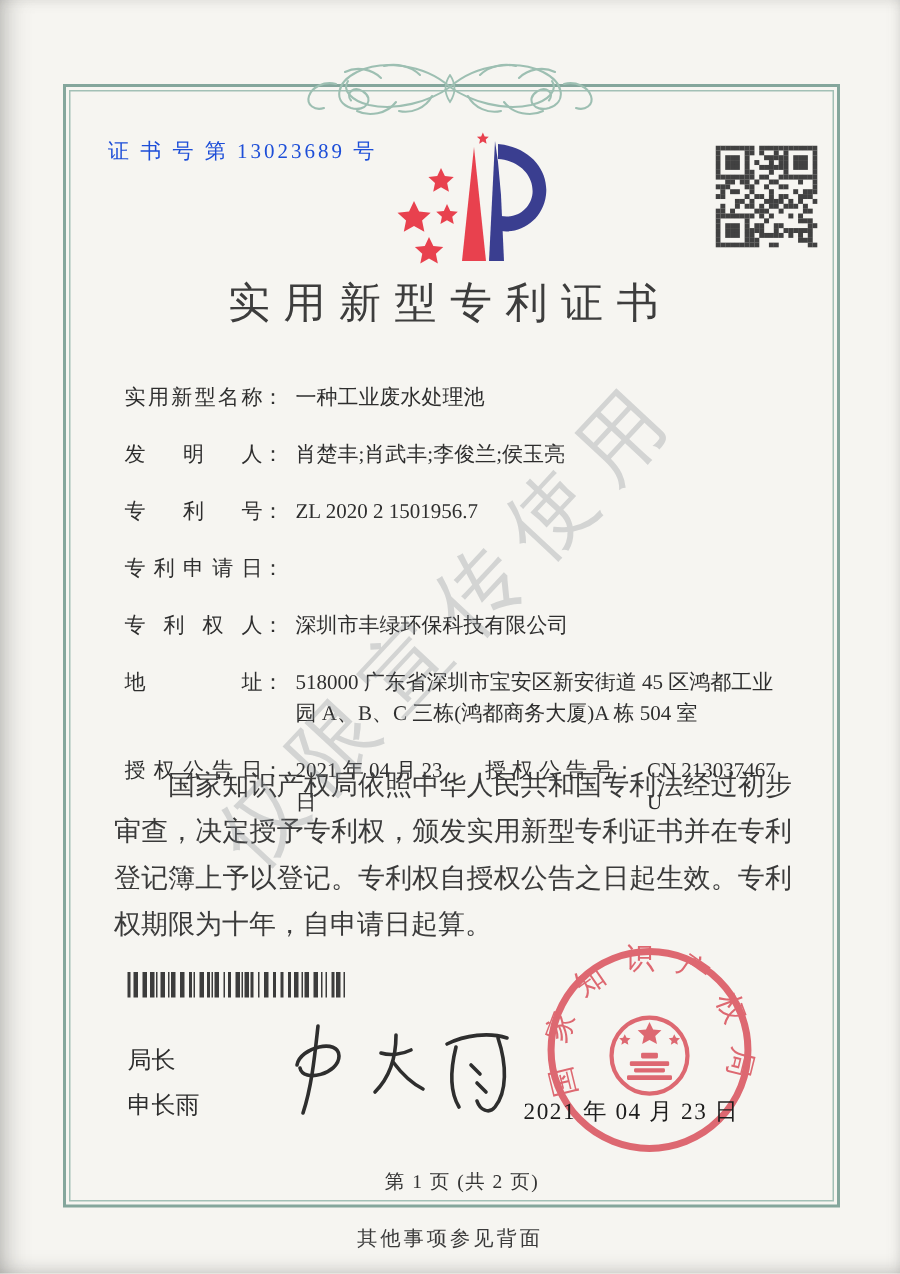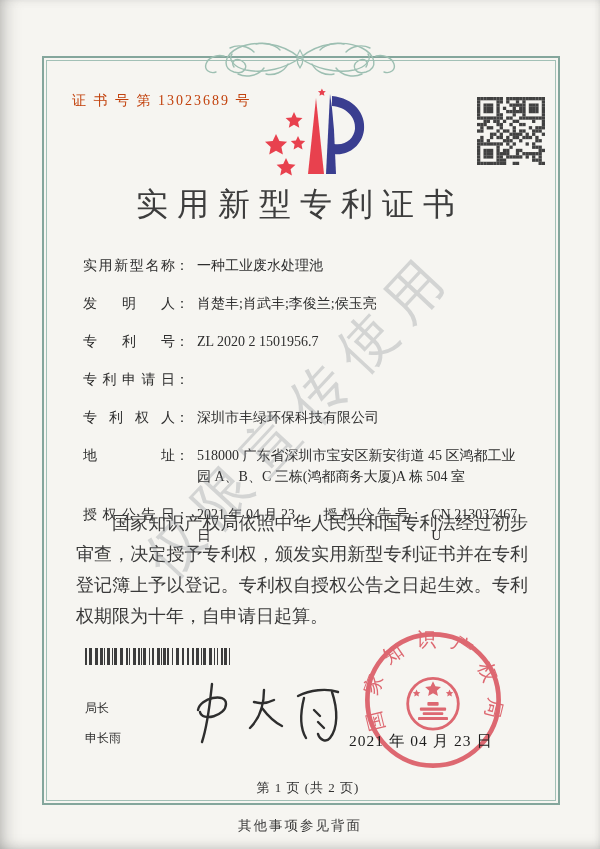--- a/index.html
+++ b/index.html
@@ -10,45 +10,45 @@
     color:#333;
   }
   .scan-shade{position:absolute;inset:0;pointer-events:none;
     box-shadow:inset 14px 0 18px -12px rgba(90,90,88,.45), inset -6px 0 10px -8px rgba(120,120,118,.35),
                inset 0 -10px 14px -10px rgba(120,120,118,.4), inset 0 6px 10px -8px rgba(150,150,148,.25);}
   
   .frame{position:absolute;left:42px;top:56px;width:514px;height:745px;border:2px solid #84a69c;}
   .frame-inner{position:absolute;inset:2px;border:1px solid #a2c0b6;}
   .ornament{position:absolute;left:194px;top:34px;width:212px;height:50px;}
   
-  .cert-no{position:absolute;left:72px;top:92px;font-size:14px;letter-spacing:2px;color:#c2410c;}
+  .cert-no{position:absolute;left:72px;top:92px;font-size:14px;letter-spacing:2px;color:#1d4ed8;}
   .logo{position:absolute;left:246px;top:84px;width:120px;height:92px;}
   .qr{position:absolute;left:477px;top:97px;width:68px;height:68px;}
   .title{position:absolute;left:0;right:0;top:183px;text-align:center;
-    font-size:32px;letter-spacing:9px;color:#3d3d3d;font-weight:500;}
+    font-size:28px;letter-spacing:9px;color:#3d3d3d;font-weight:500;}
   
   .fields{position:absolute;left:83px;top:255px;width:442px;font-size:14px;color:#2e2e2e;}
   .frow{display:flex;align-items:flex-start;margin-bottom:17px;line-height:21px;}
   .flabel{display:inline-block;width:92px;text-align:justify;text-align-last:justify;flex:none;color:#2e2e2e;}
   .fcolon{flex:none;margin-right:8px;}
   .fvalue{flex:1;}
   .frow.grant{margin-bottom:0;}
   .grant-right{display:flex;margin-left:14px;}
   .grant-right .flabel{width:86px;}
   
   .legal{position:absolute;left:76px;top:508px;width:452px;font-size:18px;line-height:1.72;color:#3a3a3a;text-align:justify;}
   .legal p{margin:0 0 4px 0;text-indent:2em;}
   
   .watermark{position:absolute;left:300px;top:415px;transform:translate(-50%,-50%) rotate(-47deg);
     font-size:56px;letter-spacing:14px;color:rgba(130,136,142,.30);white-space:nowrap;
     font-family:"Liberation Sans","DejaVu Sans",sans-serif;}
   
   .barcode{position:absolute;left:85px;top:648px;width:152px;height:17px;display:flex;align-items:stretch;}
   .barcode span{display:block;height:100%;background:#3c3c3c;}
-  .director{position:absolute;left:85px;top:693px;font-size:12px;color:#2e2e2e;line-height:30px;}
+  .director{position:absolute;left:85px;top:693px;font-size:16px;color:#2e2e2e;line-height:30px;}
   .sig{position:absolute;left:182px;top:672px;width:170px;height:82px;}
   .seal{position:absolute;left:358px;top:625px;width:150px;height:150px;}
   .seal-date{position:absolute;left:349px;top:731px;font-size:15.5px;letter-spacing:1px;color:#1d1d1d;}
   .page-num{position:absolute;left:0;right:0;top:779px;text-align:center;font-size:13px;color:#333;letter-spacing:1px;padding-left:16px;}
   .back-note{position:absolute;left:0;right:0;top:817px;text-align:center;font-size:13.5px;color:#3a3a3a;letter-spacing:2px;}
 </style>
 </head>
 <body>
 
 <div class="scan-shade"></div>

